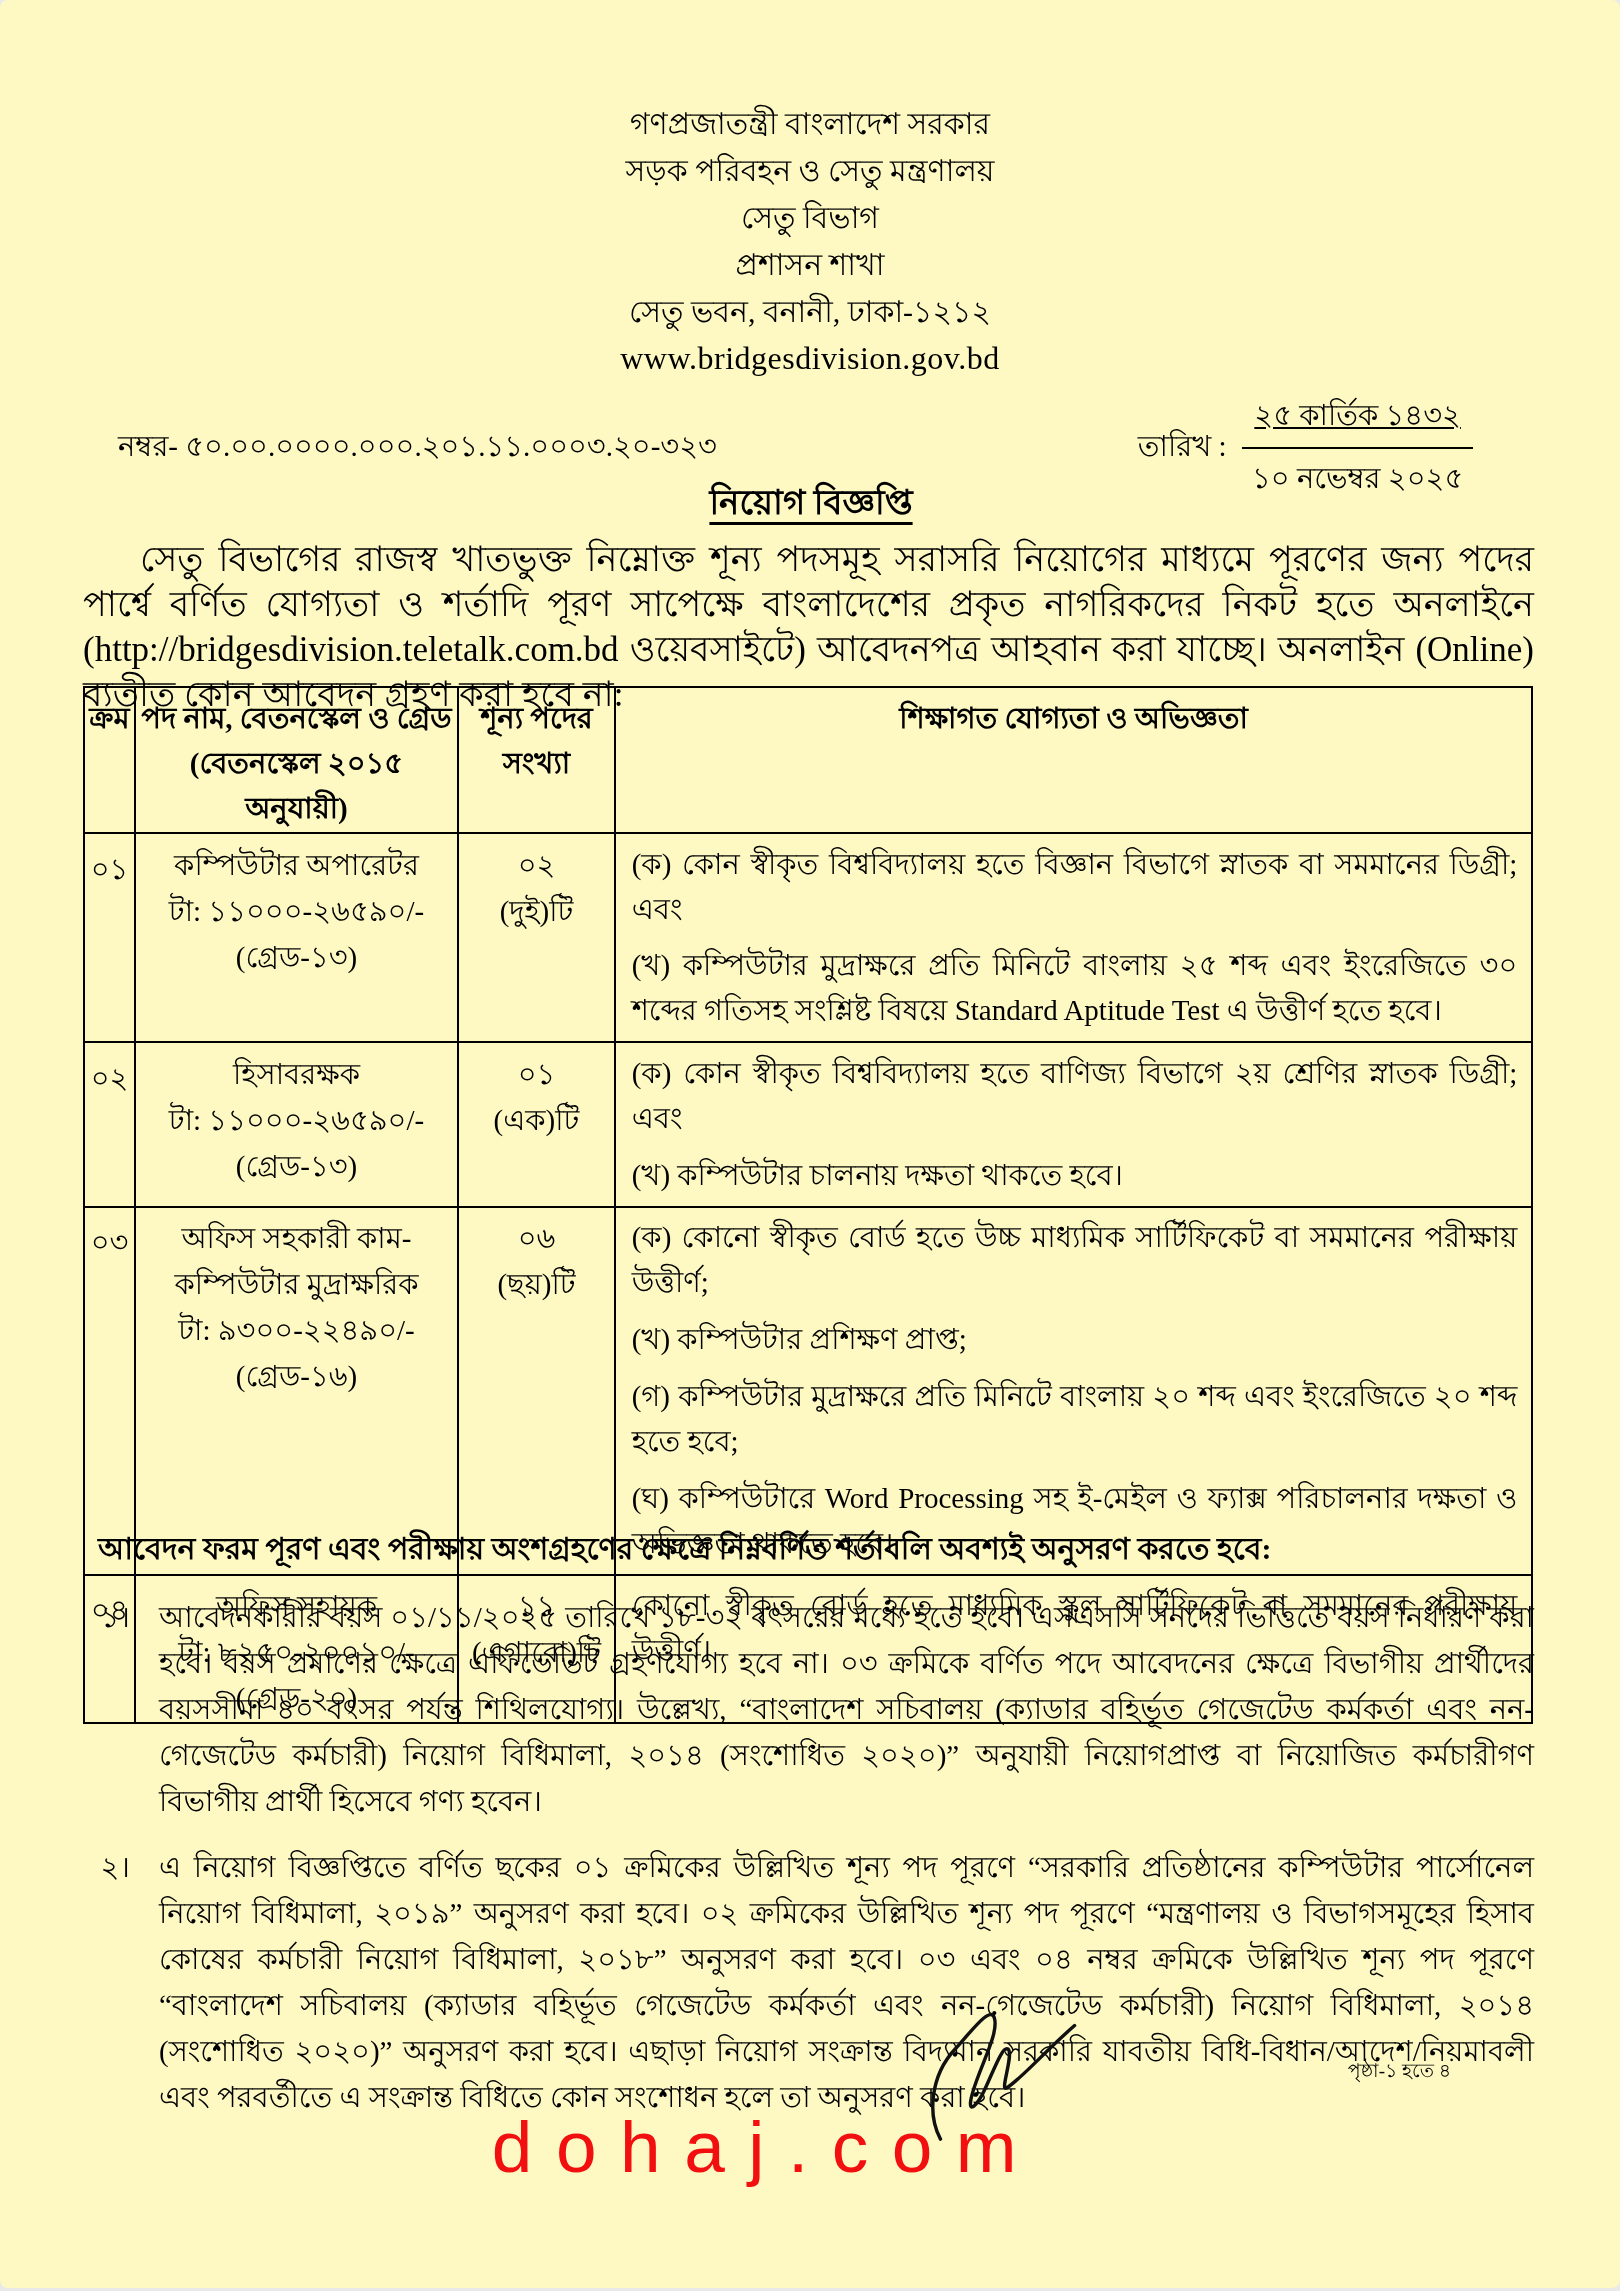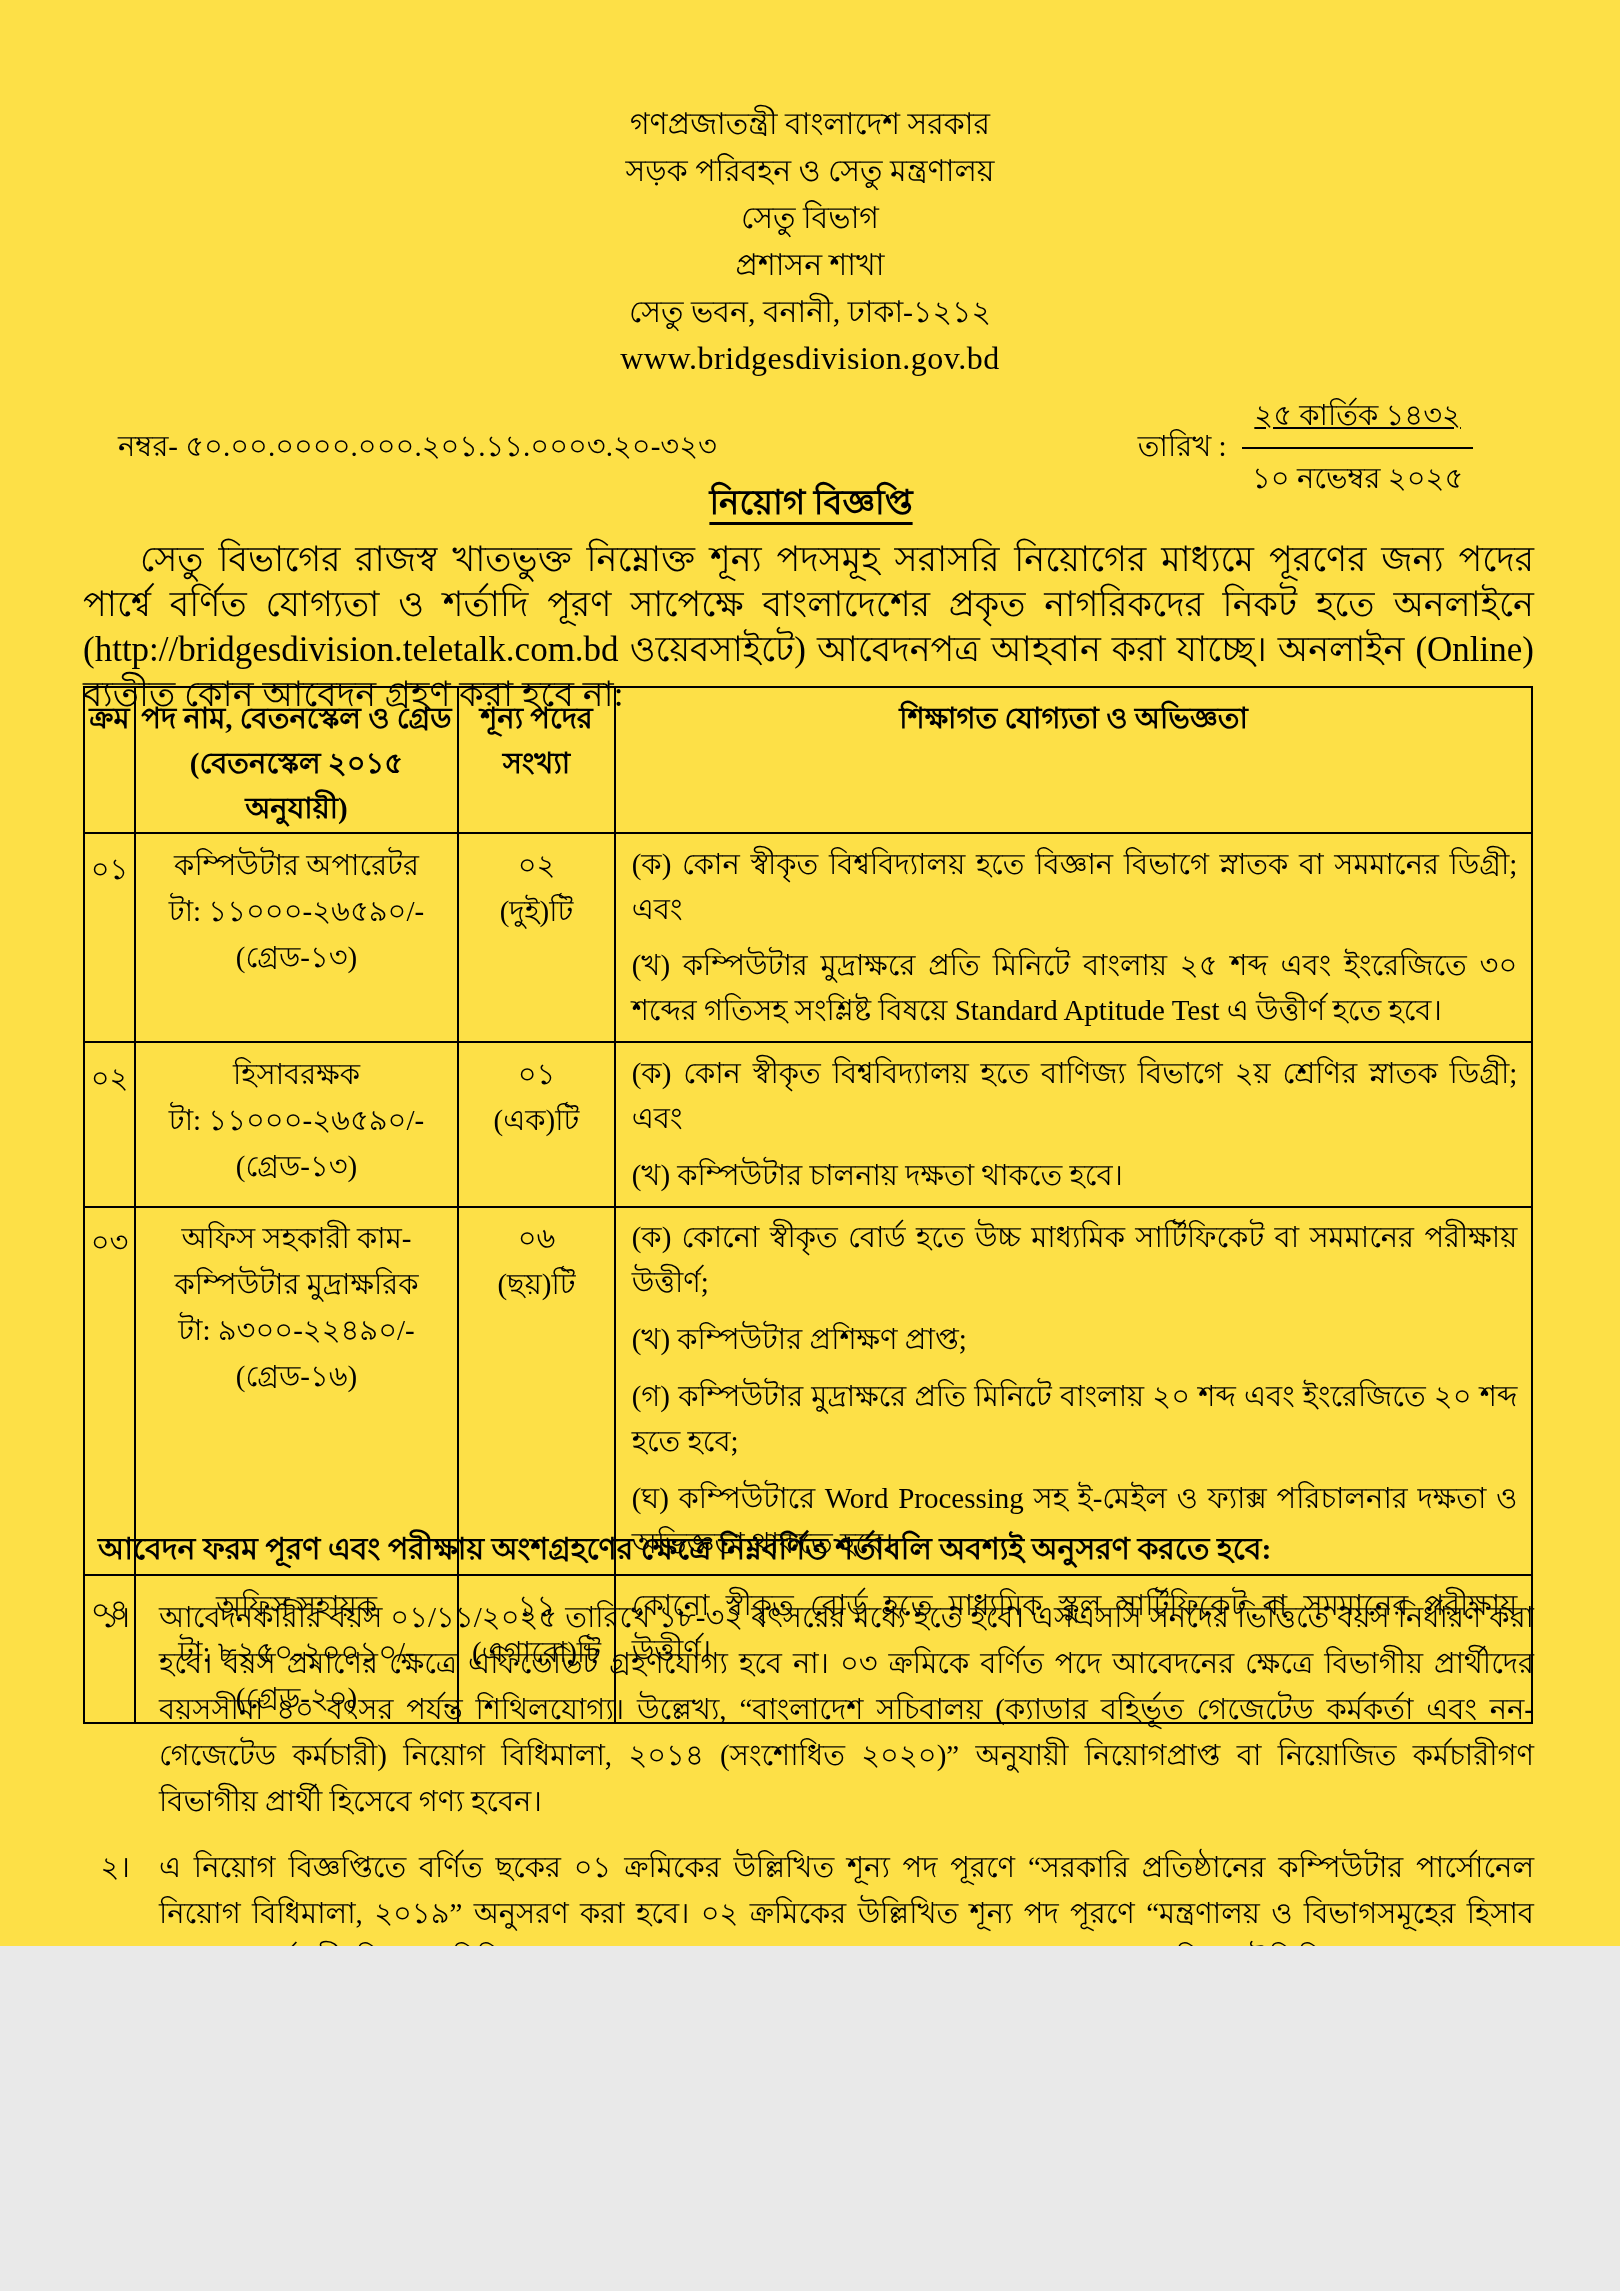--- a/index.html
+++ b/index.html
@@ -1,23 +1,24 @@
 <!DOCTYPE html>
 <html lang="bn"><head>
 <meta charset="utf-8">
 <style>
   html,body{margin:0;padding:0;background:#e9e9e9;}
   .page{
     position:relative;
-    width:1620px;height:1946px;
+    width:1620px;height:2288px;
     margin:0 auto;
-    background:#fde047;
+    background:#fef9c3;
     font-family:"Liberation Serif","DejaVu Serif",serif;
     color:#000;
     overflow:hidden;
+    border-radius:8px;
   }
   
   .letterhead{position:absolute;top:100px;left:0;right:0;text-align:center;
     font-size:30px;line-height:47px;}
   .letterhead .website{font-size:32px;letter-spacing:0.5px;}
   
   .memo-row{position:absolute;top:392px;left:118px;right:147px;
     display:flex;justify-content:space-between;align-items:center;font-size:29px;}
   .date-group{display:flex;align-items:center;gap:15.7px;}
   .date-stack{display:inline-block;text-align:center;}

